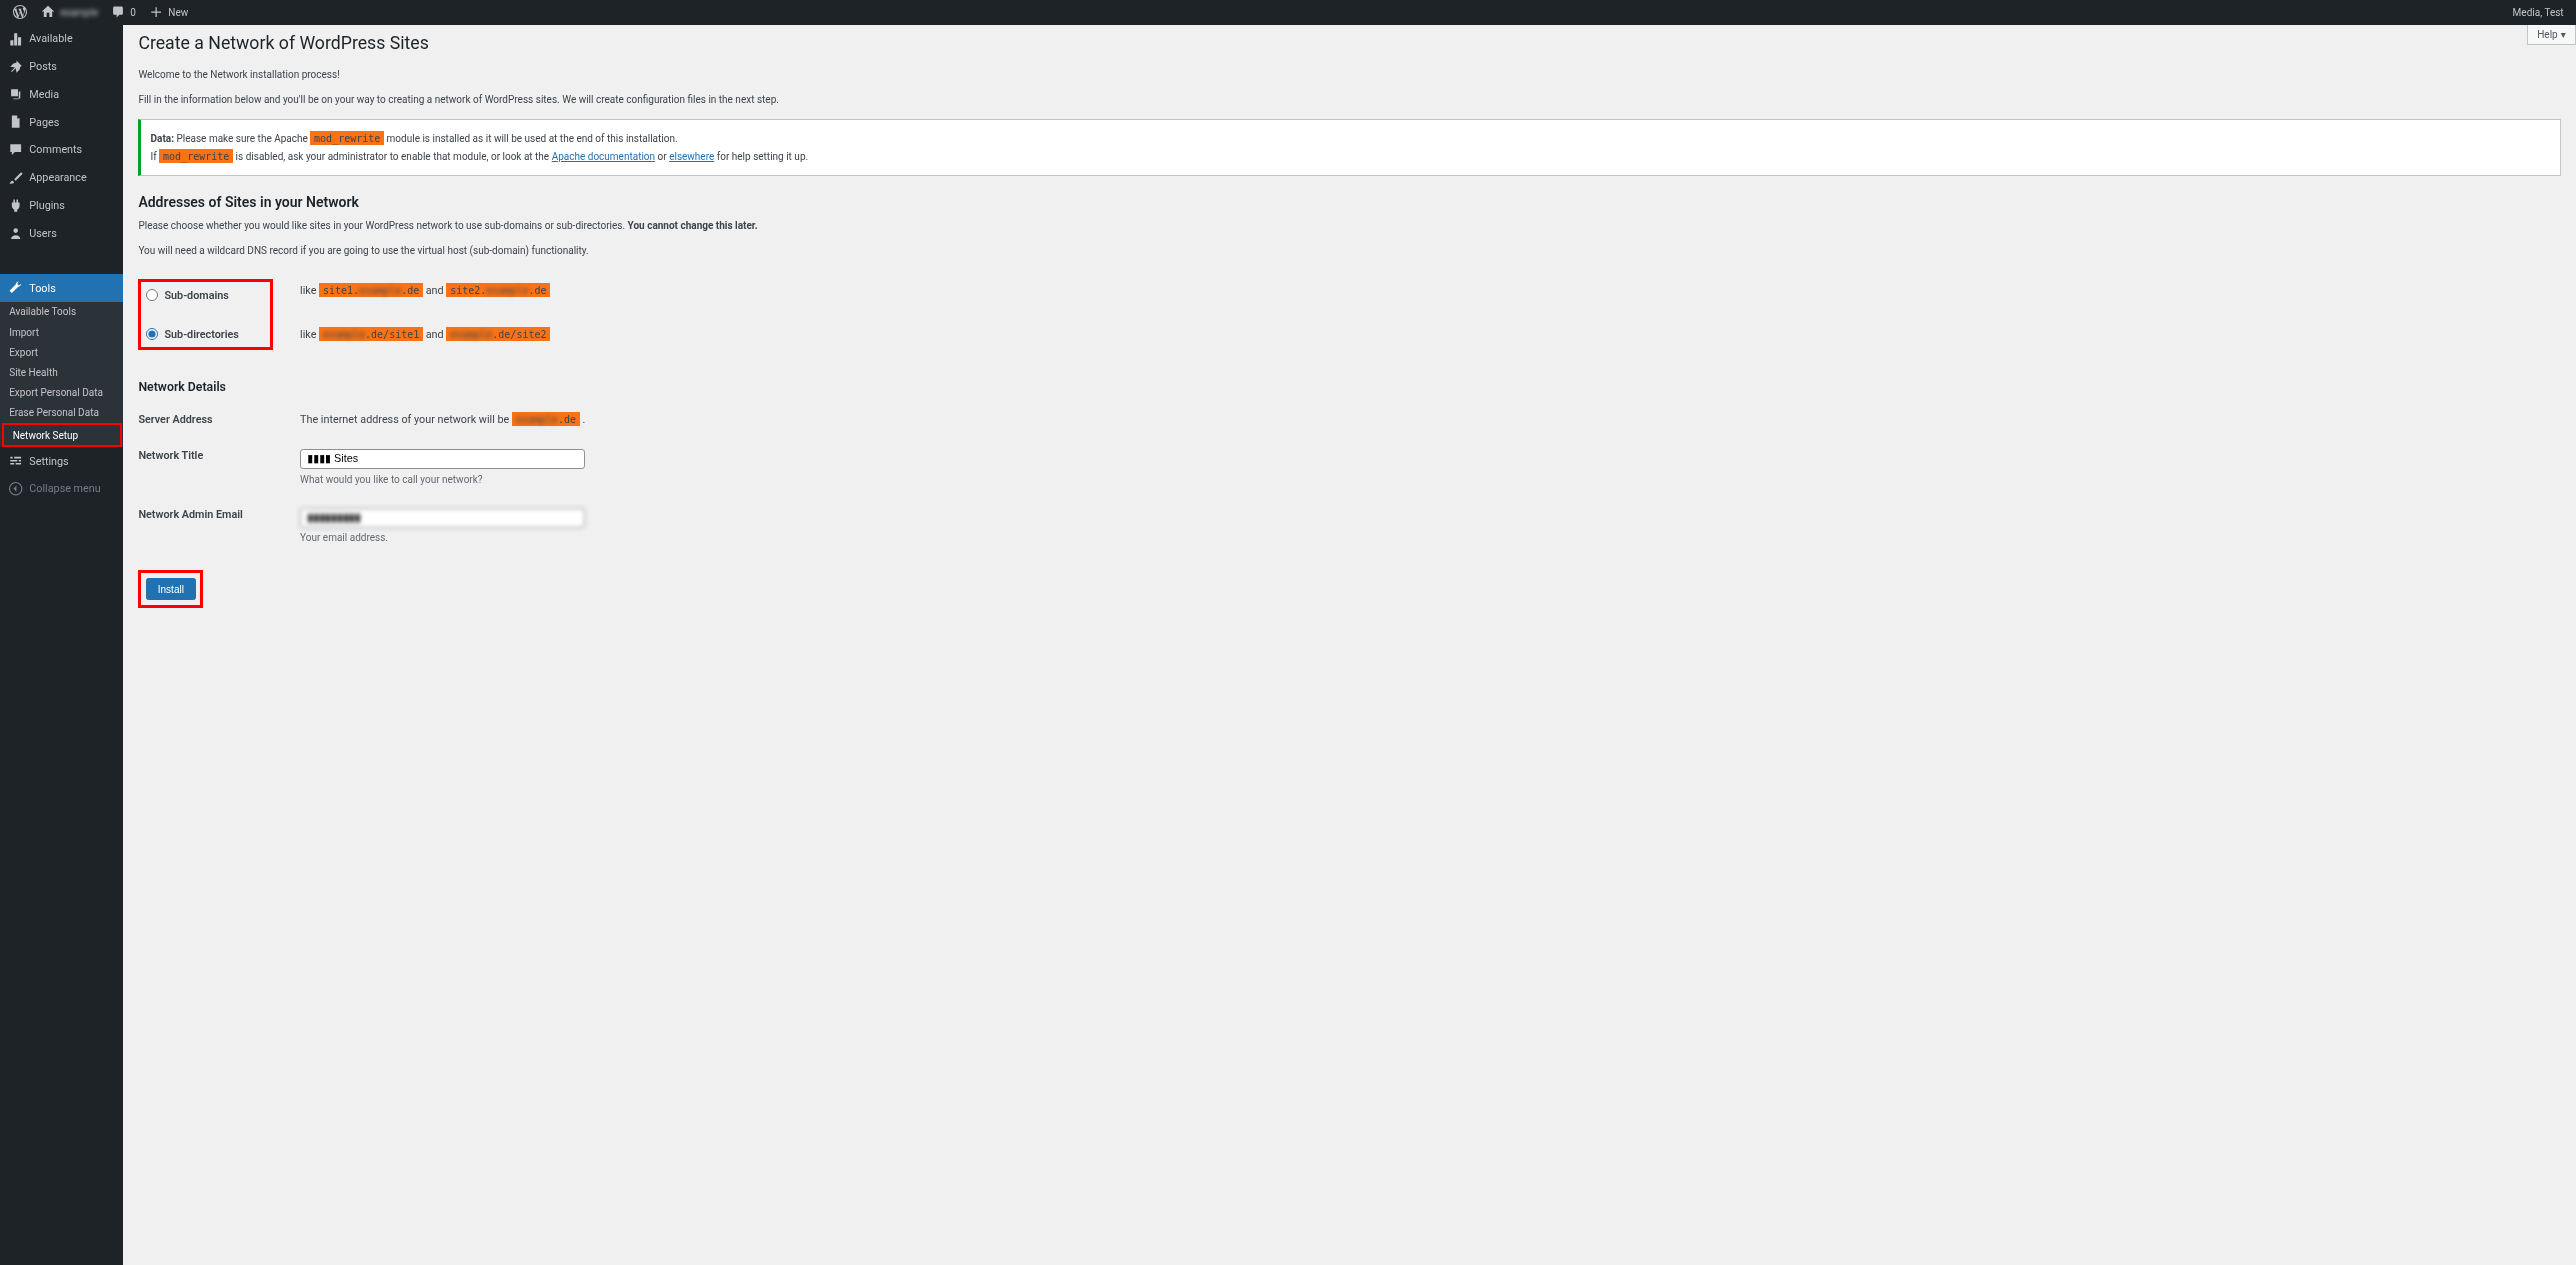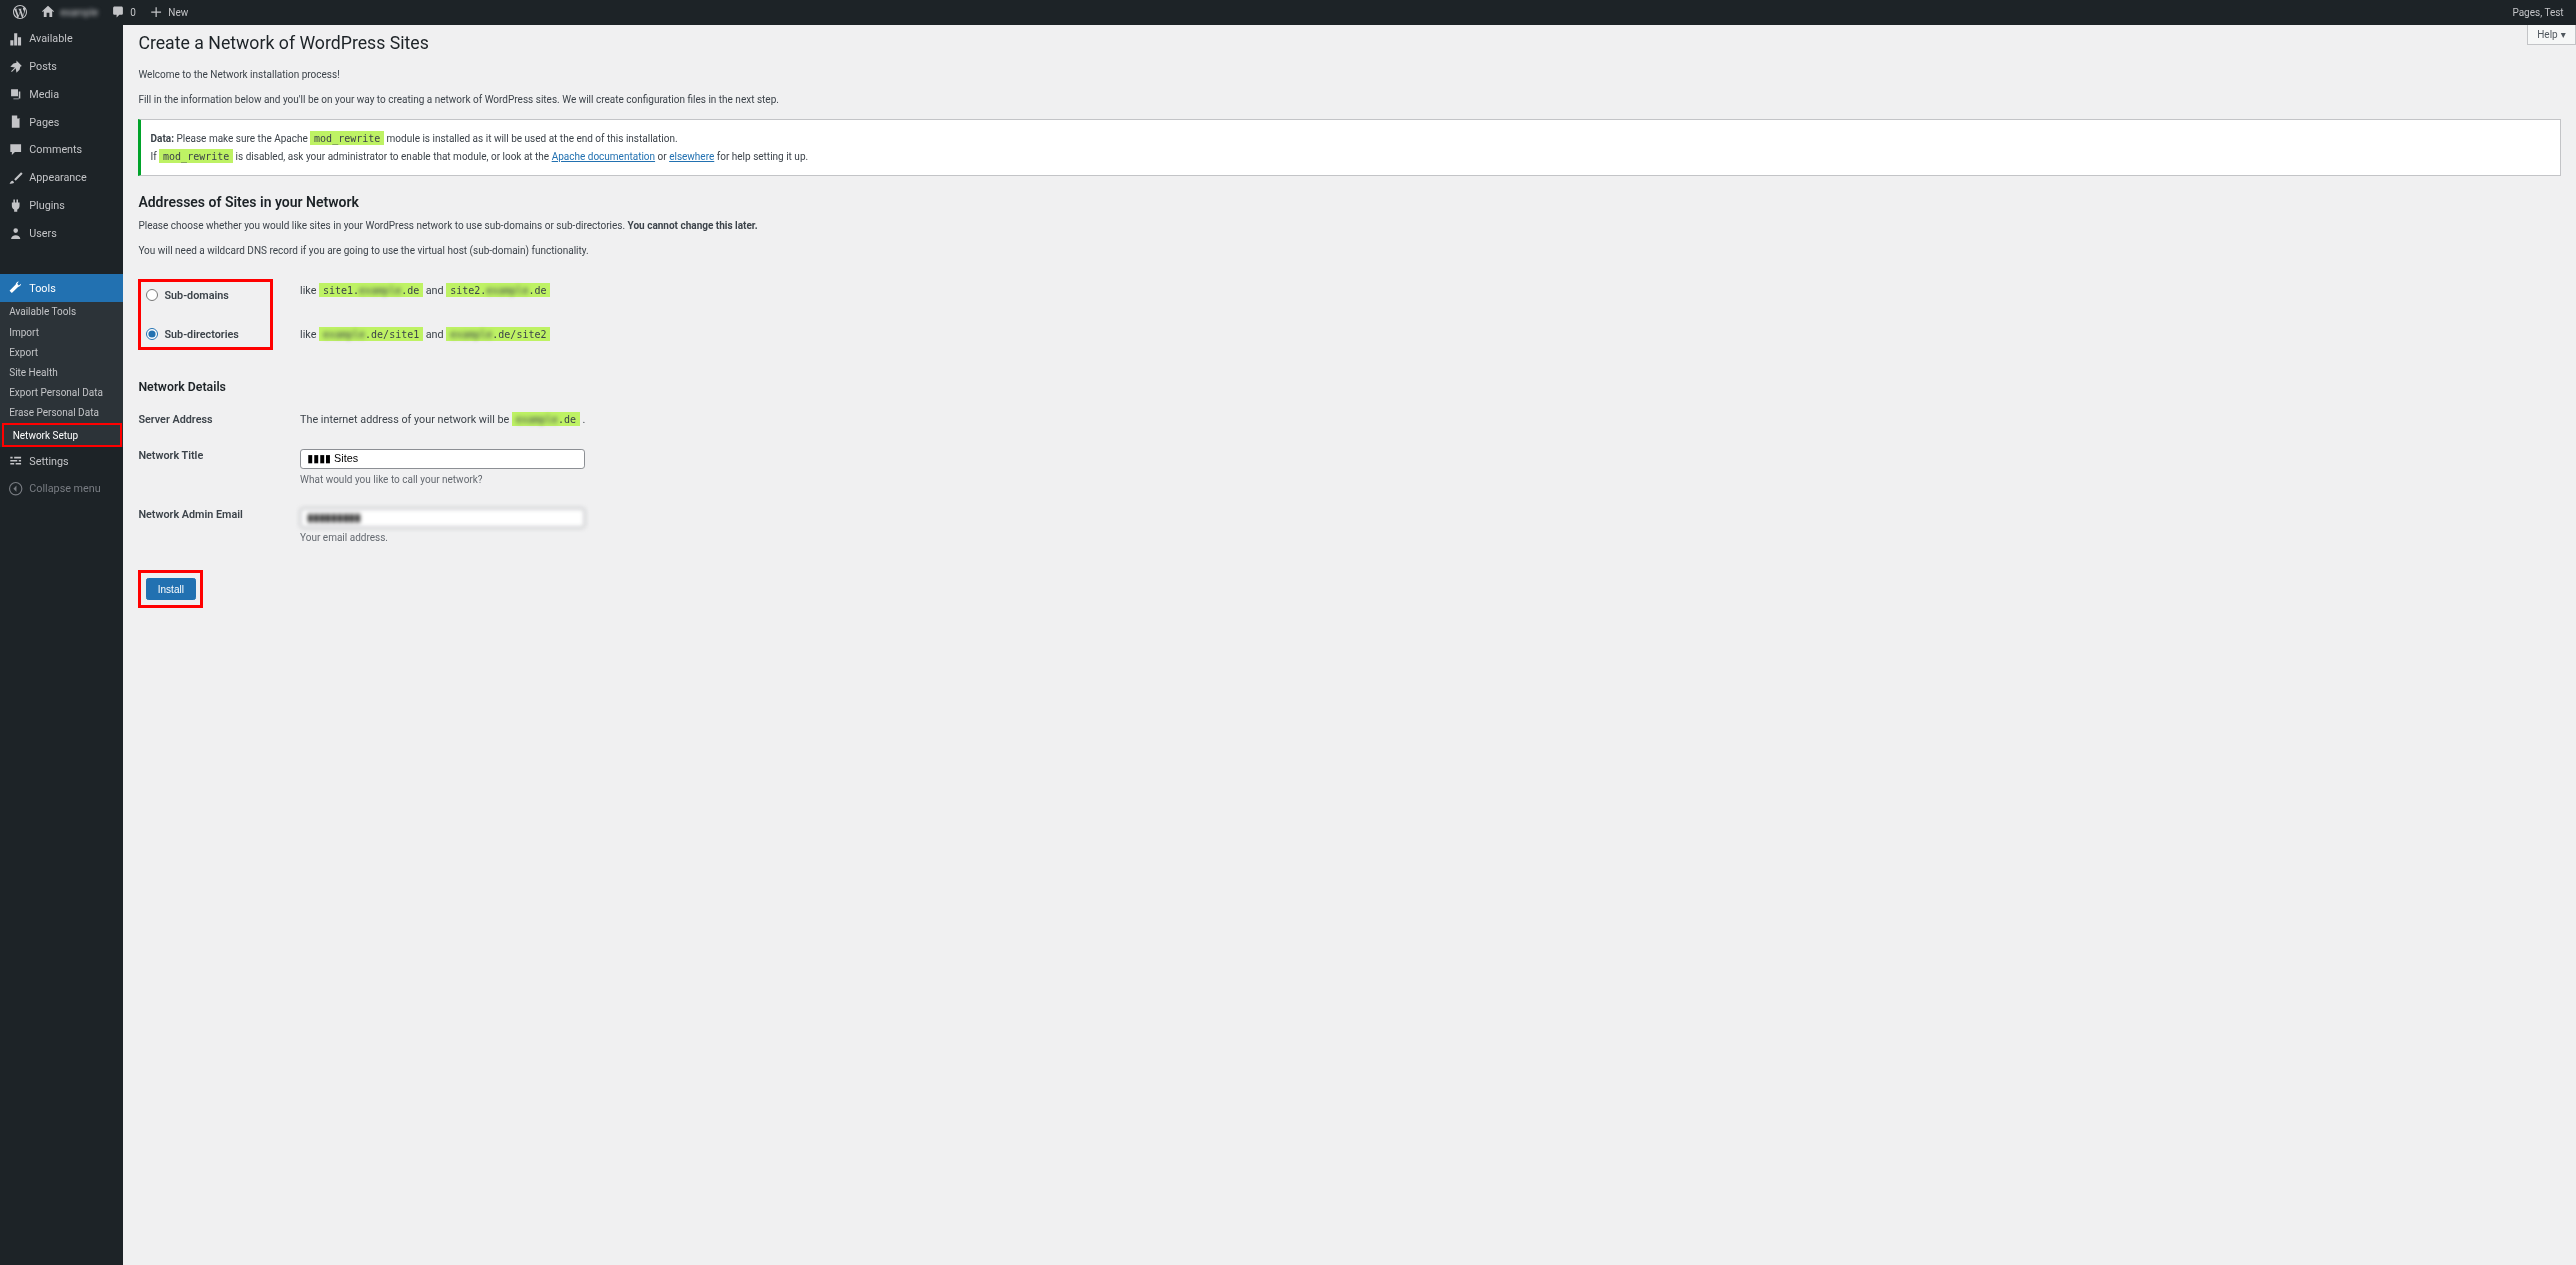--- a/index.html
+++ b/index.html
@@ -26,21 +26,21 @@
 
 .content { margin-left: 123px; padding-top: 25px; }
 .wrap { padding: 7.7px 15.4px 31px 15.4px; position: relative; }
 .help-tab { position: absolute; top: 0; right: 0; border: 0.8px solid #c3c4c7; border-top: none; background: #f6f7f7; padding: 3.8px 9.2px; font-size: 10px; cursor: pointer; color: #50575e; display: flex; align-items: center; gap: 3.1px; }
 
 h1 { font-size: 17.7px; font-weight: 400; margin: 0 0 14px 0; color: #1d2327; }
 p { margin: 0 0 10px 0; line-height: 1.5; }
 
 .notice { border: 0.8px solid #c3c4c7; border-left: 3.1px solid #00a32a; background: #fff; padding: 7.7px 9.2px; margin: 12.3px 0 15.4px 0; }
 .notice p { margin: 3.1px 0; }
-code { background: #bef264; padding: 1.5px 3.8px; font-family: Consolas, Monaco, monospace; font-size: 10px; }
+code { background: #f97316; padding: 1.5px 3.8px; font-family: Consolas, Monaco, monospace; font-size: 10px; }
 a { color: #2271b1; text-decoration: underline; }
 
 h2 { font-size: 14px; font-weight: 600; margin: 18.5px 0 7.7px 0; color: #1d2327; }
 h3 { font-size: 12.3px; font-weight: 600; margin: 18.5px 0 7.7px 0; color: #1d2327; }
 
 .form-table { width: 100%; border-collapse: collapse; }
 .form-table th { text-align: left; vertical-align: top; padding: 11.5px 7.7px 11.5px 0; width: 154px; font-weight: 600; font-size: 10.8px; }
 .form-table td { padding: 11.5px 7.7px; vertical-align: top; font-size: 10.8px; }
 .redbox { border: 3.1px solid #ff0000; display: inline-block; padding: 3.1px; }
 .radio-cell { display: block; }
@@ -86,21 +86,21 @@
     <div class="adminbar-item">
       <span class="menu-icon">
         <svg viewBox="0 0 20 20" width="12.3" height="12.3" fill="currentColor">
             <path d="M9 2h2v7h7v2h-7v7H9v-7H2V9h7V2z"></path>
           </svg>
       </span>
       <span>New</span>
     </div>
   </div>
   <div class="adminbar-right adminbar-item">
-    <span>Pages, Test</span>
+    <span>Media, Test</span>
   </div>
 </div>
 
 <div class="sidebar">
   <div class="menu-item">
     <span class="menu-icon">
         <svg viewBox="0 0 20 20" width="15.4" height="15.4" fill="currentColor">
           <path d="M3 12h4v7H3zm5-9h4v16H8zm5 5h4v11h-4z"></path>
         </svg>
       </span>

